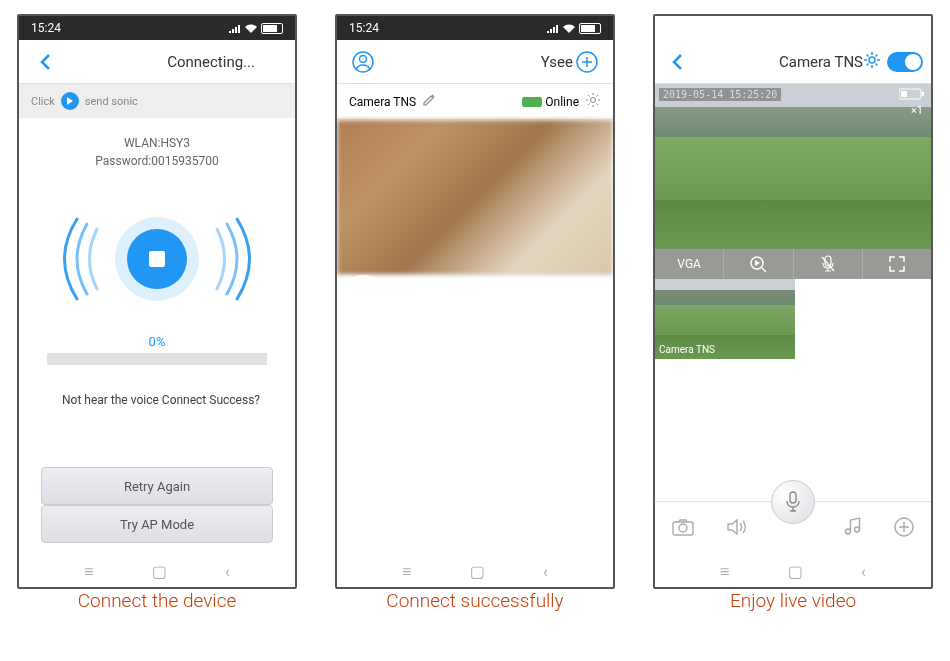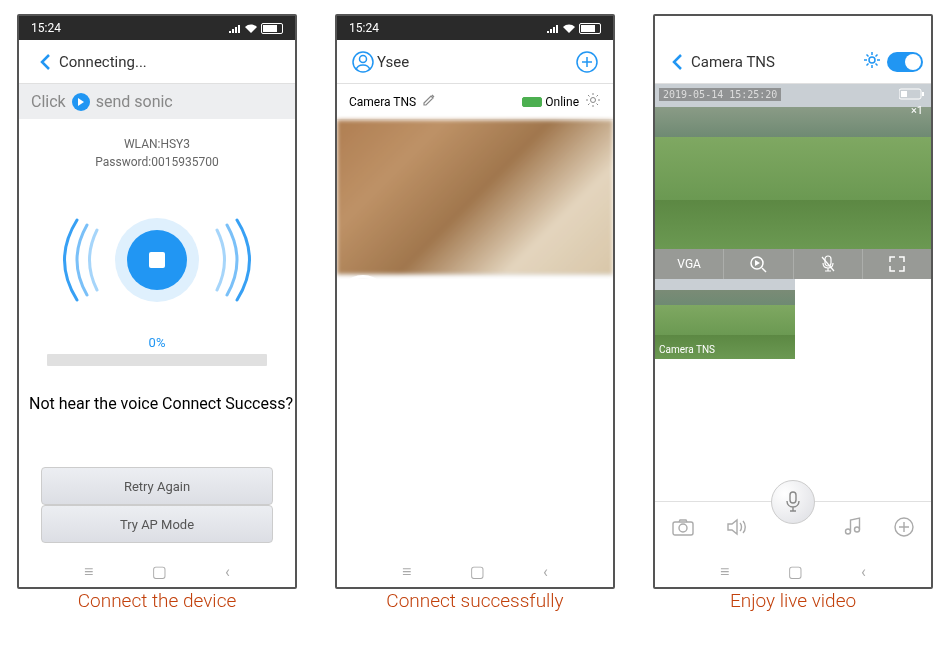--- a/index.html
+++ b/index.html
@@ -55,21 +55,21 @@
   height: 44px;
   background: #fff;
   border-bottom: 1px solid #e0e0e0;
   display: flex;
   align-items: center;
   justify-content: space-between;
   padding: 0 12px;
 }
 .header-title {
   flex: 1;
-  text-align: left;
+  text-align: right;
   font-size: 15px;
   color: #333;
 }
 .header-icon {
   width: 28px;
   height: 28px;
   display: flex;
   align-items: center;
   justify-content: center;
   color: #2196f3;
@@ -80,21 +80,21 @@
   display: flex;
   flex-direction: column;
 }
 
 .sonic-row {
   background: #edeef0;
   padding: 8px 12px;
   display: flex;
   align-items: center;
   gap: 6px;
-  font-size: 16px;
+  font-size: 11px;
   color: #888;
 }
 .play-circle {
   width: 18px;
   height: 18px;
   border-radius: 50%;
   background: #2196f3;
   display: flex;
   align-items: center;
   justify-content: center;
@@ -120,22 +120,22 @@
   padding: 10px 28px;
 }
 .progress-label { color: #2196f3; font-size: 13px; margin-bottom: 4px; }
 .progress-bar {
   height: 12px;
   background: #e0e0e0;
   border-radius: 1px;
 }
 .help-link {
   text-align: center;
-  color: #000000;
-  font-size: 16px;
+  color: #404040;
+  font-size: 12px;
   margin-top: 18px;
   cursor: pointer;
   margin-left: 8px;
 }
 .bottom-buttons {
   padding: 0 22px 12px;
   margin-top: auto;
 }
 .pill-button {
   background: linear-gradient(#eceef2, #dcdee4);

